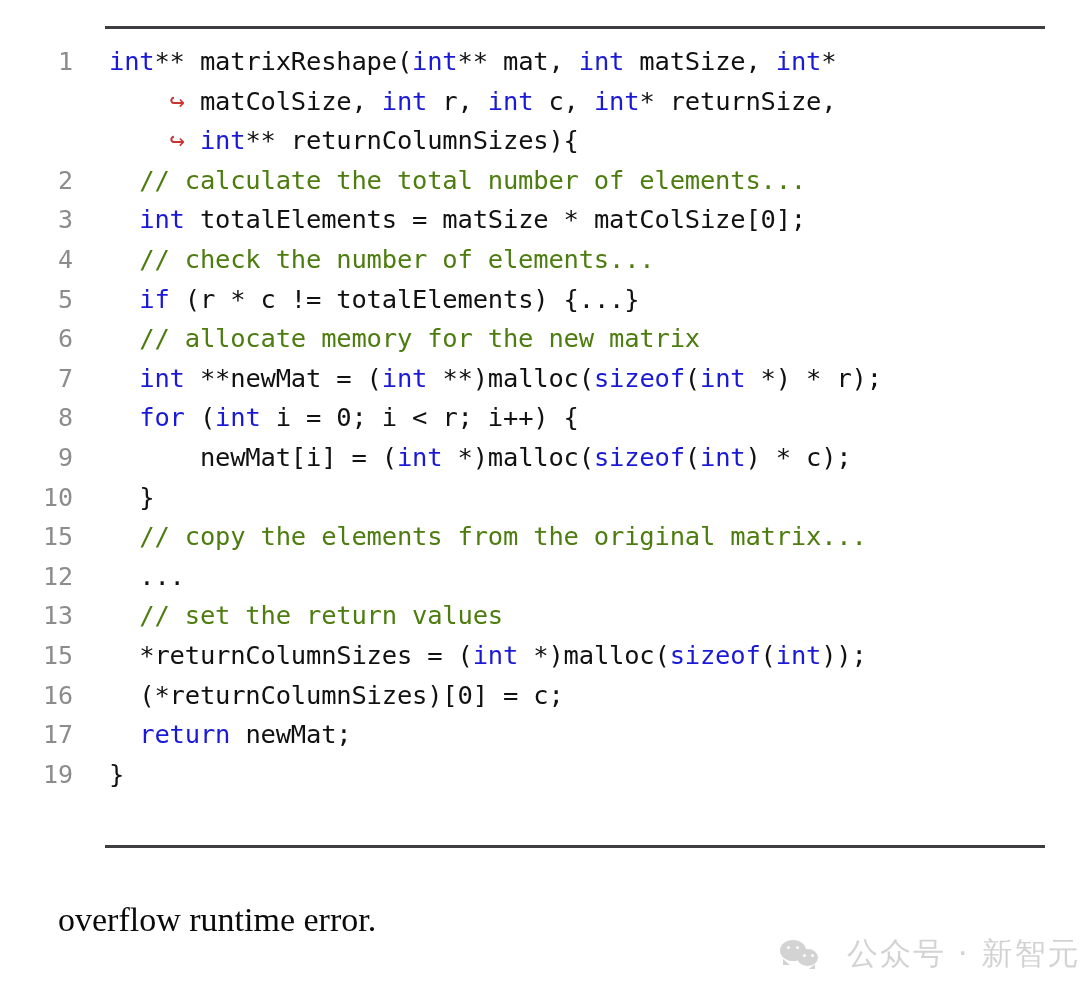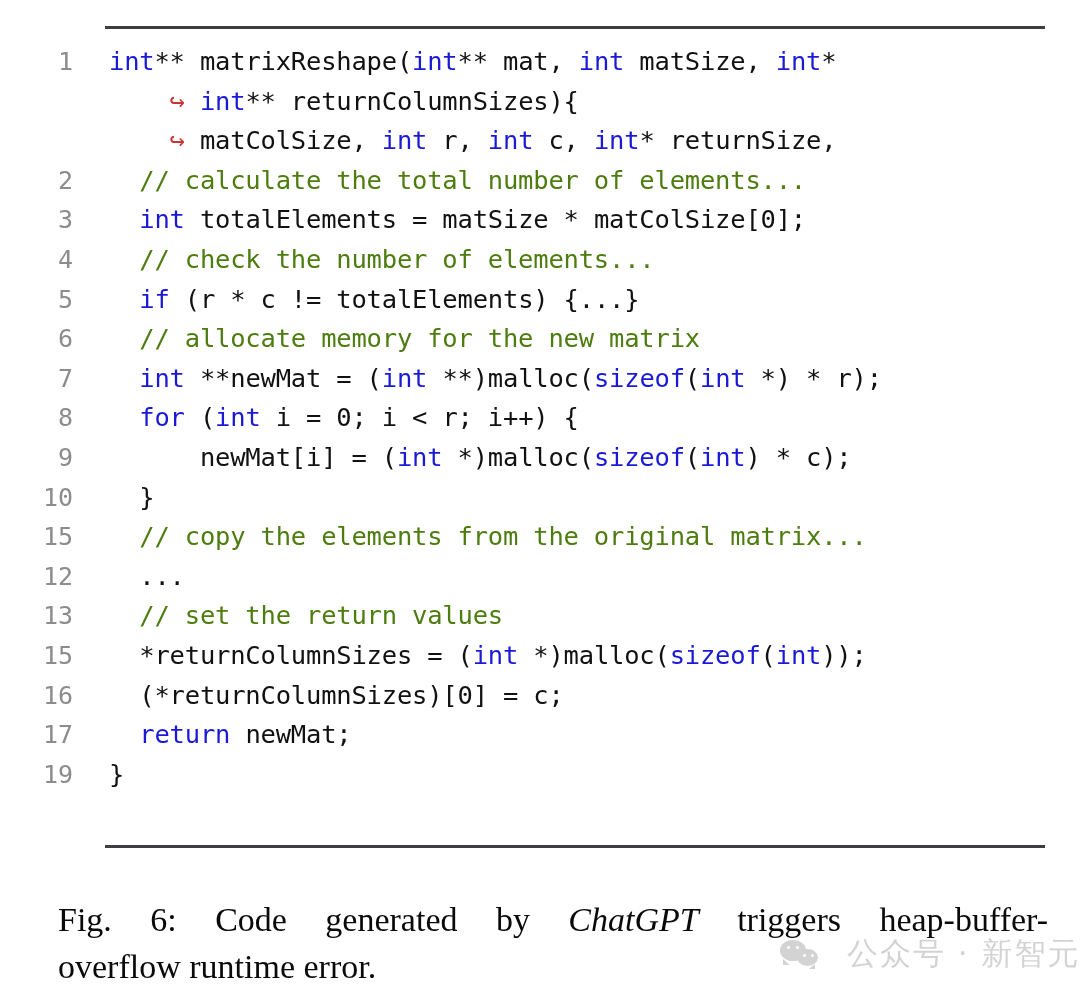--- a/index.html
+++ b/index.html
@@ -158,22 +158,22 @@
 </style>
 </head>
 <body>
 
 <div id="figure">
 
   <div class="rule" id="rule-top"></div>
 
   <div id="listing">
       <div class="code-line"><span class="lineno">1</span><span class="code-text"><span class="kw">int</span><span class="plain">** matrixReshape(</span><span class="kw">int</span><span class="plain">** mat, </span><span class="kw">int</span><span class="plain"> matSize, </span><span class="kw">int</span><span class="plain">*</span></span></div>
+      <div class="code-line cont-row"><span class="lineno"></span><span class="code-text"><span class="arrow">    ↪ </span><span class="plain">matColSize, </span><span class="kw">int</span><span class="plain"> r, </span><span class="kw">int</span><span class="plain"> c, </span><span class="kw">int</span><span class="plain">* returnSize,</span></span></div>
       <div class="code-line cont-row"><span class="lineno"></span><span class="code-text"><span class="arrow">    ↪ </span><span class="kw">int</span><span class="plain">** returnColumnSizes){</span></span></div>
-      <div class="code-line cont-row"><span class="lineno"></span><span class="code-text"><span class="arrow">    ↪ </span><span class="plain">matColSize, </span><span class="kw">int</span><span class="plain"> r, </span><span class="kw">int</span><span class="plain"> c, </span><span class="kw">int</span><span class="plain">* returnSize,</span></span></div>
       <div class="code-line"><span class="lineno">2</span><span class="code-text"><span class="cmt">  // calculate the total number of elements...</span></span></div>
       <div class="code-line"><span class="lineno">3</span><span class="code-text"><span class="plain">  </span><span class="kw">int</span><span class="plain"> totalElements = matSize * matColSize[0];</span></span></div>
       <div class="code-line"><span class="lineno">4</span><span class="code-text"><span class="cmt">  // check the number of elements...</span></span></div>
       <div class="code-line"><span class="lineno">5</span><span class="code-text"><span class="plain">  </span><span class="kw">if</span><span class="plain"> (r * c != totalElements) {...}</span></span></div>
       <div class="code-line"><span class="lineno">6</span><span class="code-text"><span class="cmt">  // allocate memory for the new matrix</span></span></div>
       <div class="code-line"><span class="lineno">7</span><span class="code-text"><span class="plain">  </span><span class="kw">int</span><span class="plain"> **newMat = (</span><span class="kw">int</span><span class="plain"> **)malloc(</span><span class="kw">sizeof</span><span class="plain">(</span><span class="kw">int</span><span class="plain"> *) * r);</span></span></div>
       <div class="code-line"><span class="lineno">8</span><span class="code-text"><span class="plain">  </span><span class="kw">for</span><span class="plain"> (</span><span class="kw">int</span><span class="plain"> i = 0; i &lt; r; i++) {</span></span></div>
       <div class="code-line"><span class="lineno">9</span><span class="code-text"><span class="plain">      newMat[i] = (</span><span class="kw">int</span><span class="plain"> *)malloc(</span><span class="kw">sizeof</span><span class="plain">(</span><span class="kw">int</span><span class="plain">) * c);</span></span></div>
       <div class="code-line"><span class="lineno">10</span><span class="code-text"><span class="plain">  }</span></span></div>
       <div class="code-line"><span class="lineno">15</span><span class="code-text"><span class="cmt">  // copy the elements from the original matrix...</span></span></div>
@@ -181,23 +181,20 @@
       <div class="code-line"><span class="lineno">13</span><span class="code-text"><span class="cmt">  // set the return values</span></span></div>
       <div class="code-line"><span class="lineno">15</span><span class="code-text"><span class="plain">  *returnColumnSizes = (</span><span class="kw">int</span><span class="plain"> *)malloc(</span><span class="kw">sizeof</span><span class="plain">(</span><span class="kw">int</span><span class="plain">));</span></span></div>
       <div class="code-line"><span class="lineno">16</span><span class="code-text"><span class="plain">  (*returnColumnSizes)[0] = c;</span></span></div>
       <div class="code-line"><span class="lineno">17</span><span class="code-text"><span class="plain">  </span><span class="kw">return</span><span class="plain"> newMat;</span></span></div>
       <div class="code-line"><span class="lineno">19</span><span class="code-text"><span class="plain">}</span></span></div>
     </div>
 
   <div class="rule" id="rule-bottom"></div>
 
   <div id="caption">
-    <span id="caption-line-1">
-      <span>Fig. 6:  Code  generated  by </span><span class="cap-italic">ChatGPT</span><span> triggers  heap-buffer-</span>
-    </span>
     <span id="caption-line-2">overflow runtime error.</span>
   </div>
 
   <div id="watermark">
     <span class="wm-logo">
       <span class="bub bub-a"></span>
       <span class="bub bub-b"></span>
       <span class="dot" style="left:7px;  top:8px;"></span>
       <span class="dot" style="left:16px; top:8px;"></span>
       <span class="dot" style="left:23px; top:16px;"></span>

